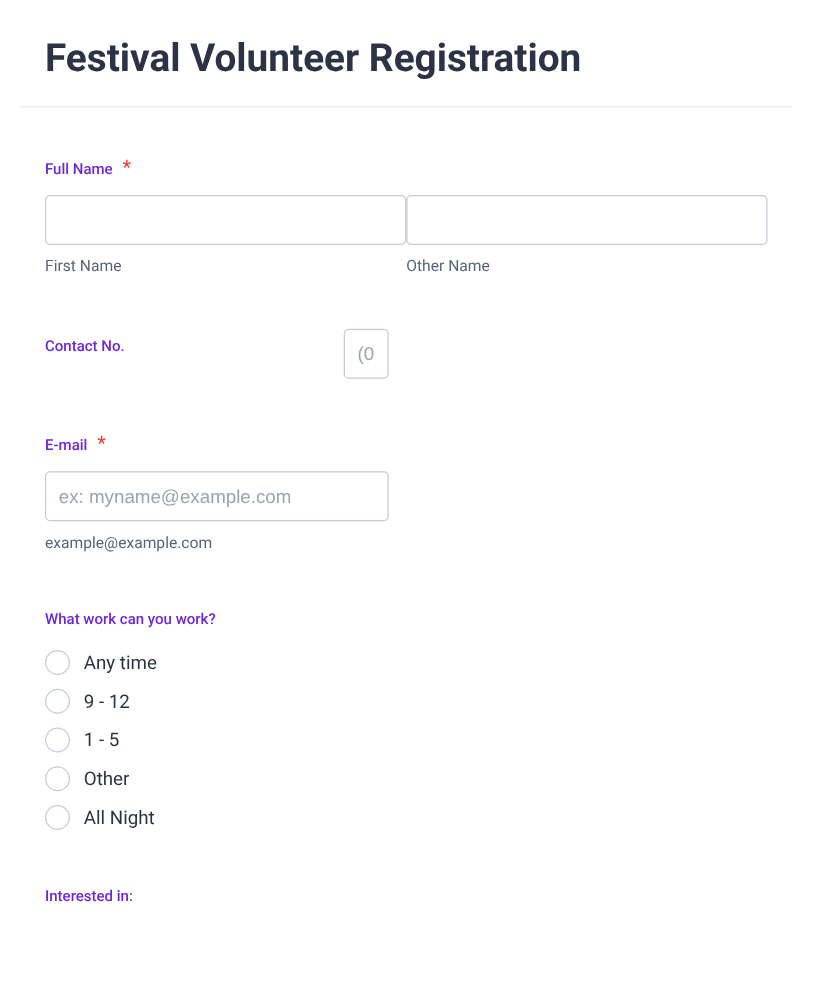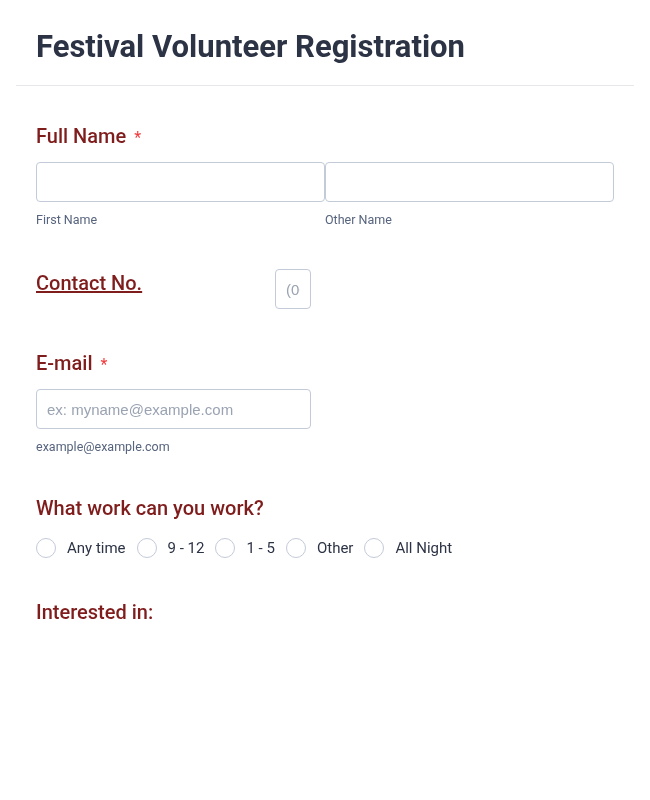--- a/index.html
+++ b/index.html
@@ -23,23 +23,23 @@
   border-top: 1px solid #e5e7eb;
   margin: 0 8px;
 }
 .form-body {
   padding: 38px 28px 0 28px;
 }
 .field-group {
   margin-bottom: 42px;
 }
 .field-label {
-  font-size: 20px;
+  font-size: 12px;
   font-weight: 500;
-  color: #7f1d1d;
+  color: #6d28d9;
   display: inline-block;
   margin-bottom: 14px;
 }
 .required {
   color: #f23a3c;
   margin-left: 4px;
 }
 .name-row {
   display: flex;
 }
@@ -61,31 +61,31 @@
   font-size: 12.5px;
   color: #57647e;
   margin-top: 10px;
 }
 .contact-row {
   display: flex;
   align-items: center;
   gap: 12px;
   width: 275px;
 }
-.contact-row .field-label { margin-bottom: 13px; flex: 1; text-decoration: underline; }
+.contact-row .field-label { margin-bottom: 13px; flex: 1; }
 .contact-input {
   width: 36px !important;
   text-align: left;
 }
 .email-col {
   width: 275px;
 }
 .radio-list {
   display: flex;
-  flex-direction: row;
+  flex-direction: column;
   gap: 11px;
   margin-top: 4px;
 }
 .radio-item {
   display: flex;
   align-items: center;
   gap: 11px;
 }
 .radio-circle {
   width: 20px;

